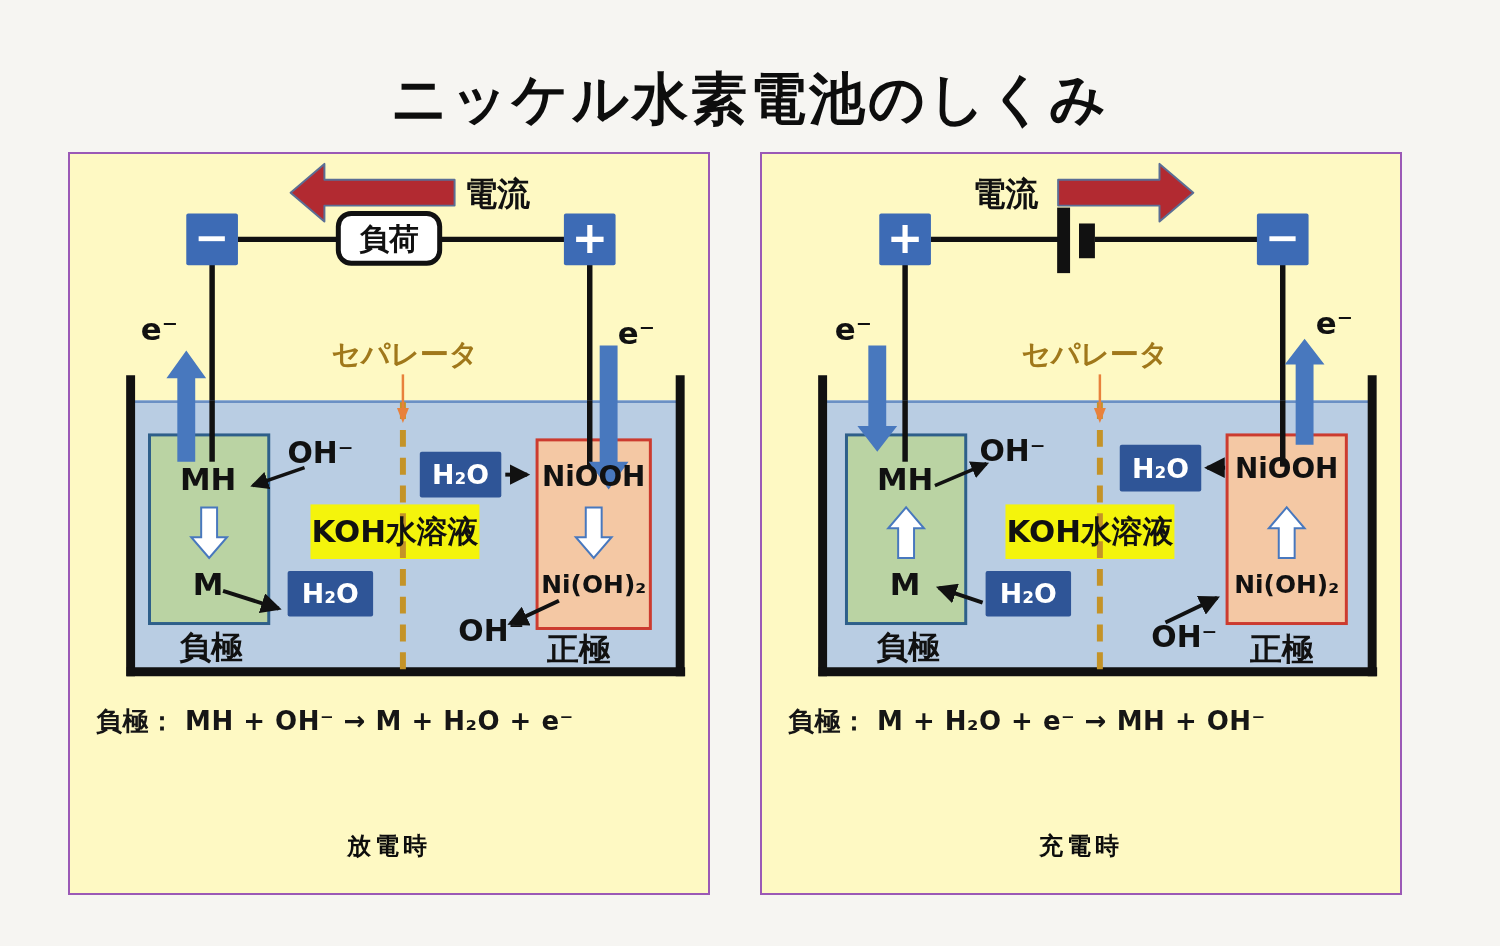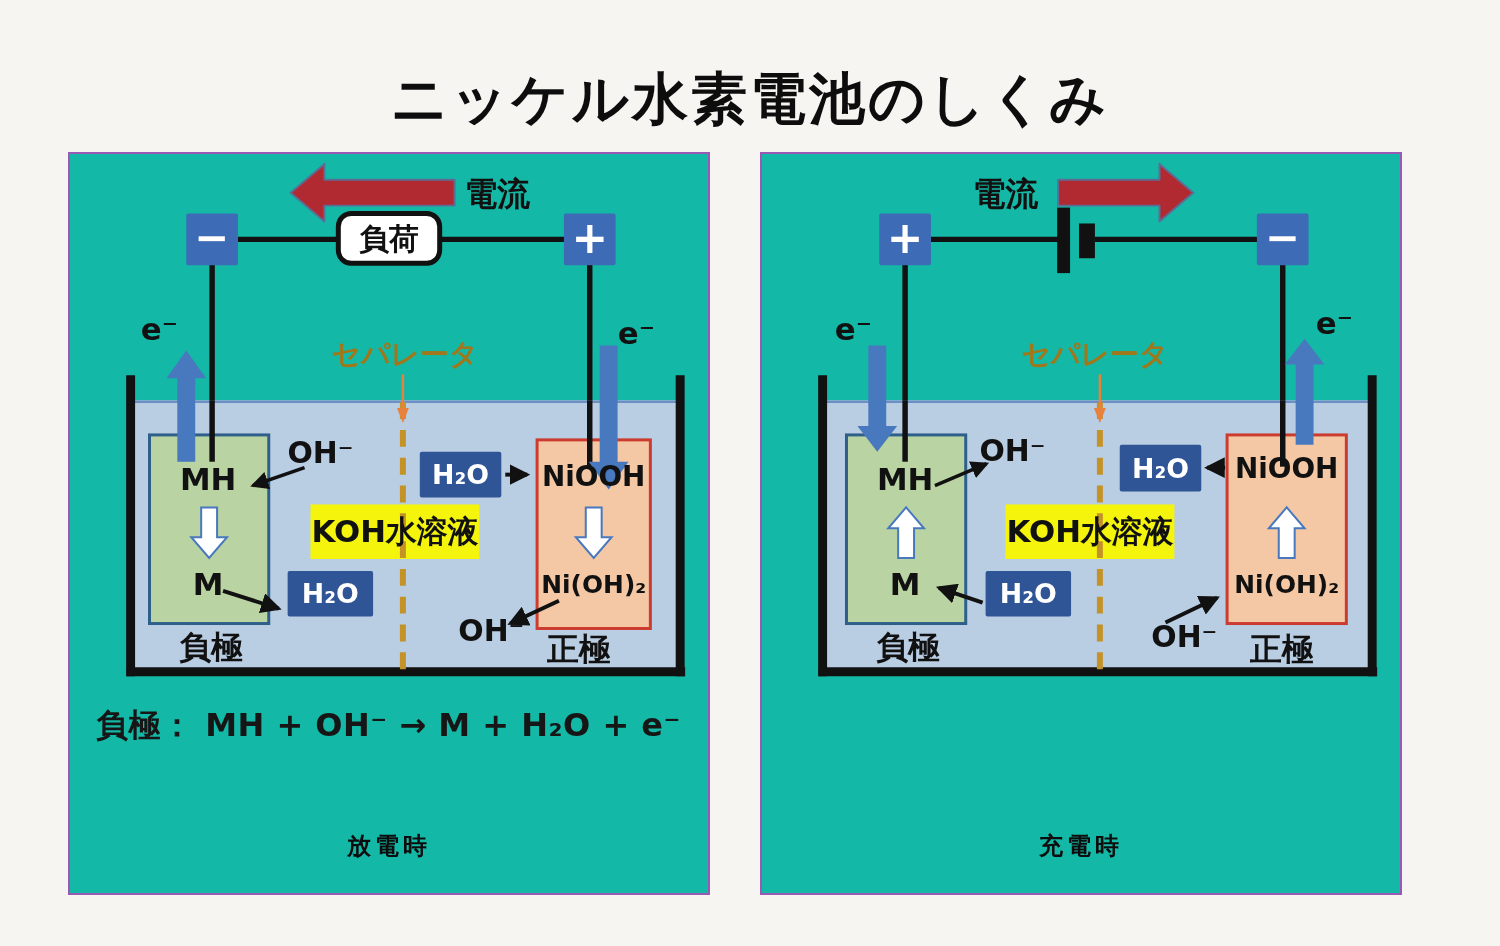--- a/index.html
+++ b/index.html
@@ -9,29 +9,29 @@
     font-family:"DejaVu Sans","Liberation Sans",sans-serif;
     color:#111;overflow:hidden;
   }
   .page-title{
     position:absolute;top:24px;left:0;width:100%;
     text-align:center;font-size:56px;font-weight:900;
     letter-spacing:3px;color:#0D0D0D;
   }
   .panel{
     position:absolute;top:152px;width:642px;height:743px;
-    background:#14b8a6;border:2px solid #9B59B6;
+    background:#fef9c3;border:2px solid #9B59B6;
     box-sizing:border-box;overflow:hidden;
   }
   #panel-discharge{left:68px;}
   #panel-charge{left:760px;}
   .diagram-svg{position:absolute;left:0;top:0;display:block;}
   .equations{
     position:absolute;left:26px;top:550px;width:600px;
-    font-size:32px;font-weight:bold;color:#161616;
+    font-size:26px;font-weight:bold;color:#161616;
   }
   .equation-line{margin:0 0 24px 0;white-space:nowrap;letter-spacing:0.5px;}
   .caption{
     position:absolute;left:0;top:676px;width:100%;
     text-align:center;font-size:24px;font-weight:900;color:#0D0D0D;
     letter-spacing:4px;
   }
   text{font-family:"DejaVu Sans","Liberation Sans",sans-serif;}
 </style>
 </head>
@@ -194,16 +194,17 @@
     <line x1="222" y1="452" x2="178" y2="437" stroke="#111" stroke-width="4" marker-end="url(#arrowR)"></line>
 
     <text x="425" y="497" font-size="30" font-weight="bold" text-anchor="middle" fill="#111">OH⁻</text>
     <line x1="406" y1="472" x2="458" y2="447" stroke="#111" stroke-width="4" marker-end="url(#arrowR)"></line>
 
     <text x="92" y="187" font-size="31" font-weight="bold" text-anchor="middle" fill="#111">e⁻</text>
     <text x="576" y="181" font-size="31" font-weight="bold" text-anchor="middle" fill="#111">e⁻</text>
   </svg>
 
   <div class="equations">
+    <p class="equation-line">負極： M + H₂O + e⁻ → MH + OH⁻</p>
   </div>
 
   <div class="caption">充電時</div>
 </div>
 
 </body></html>

